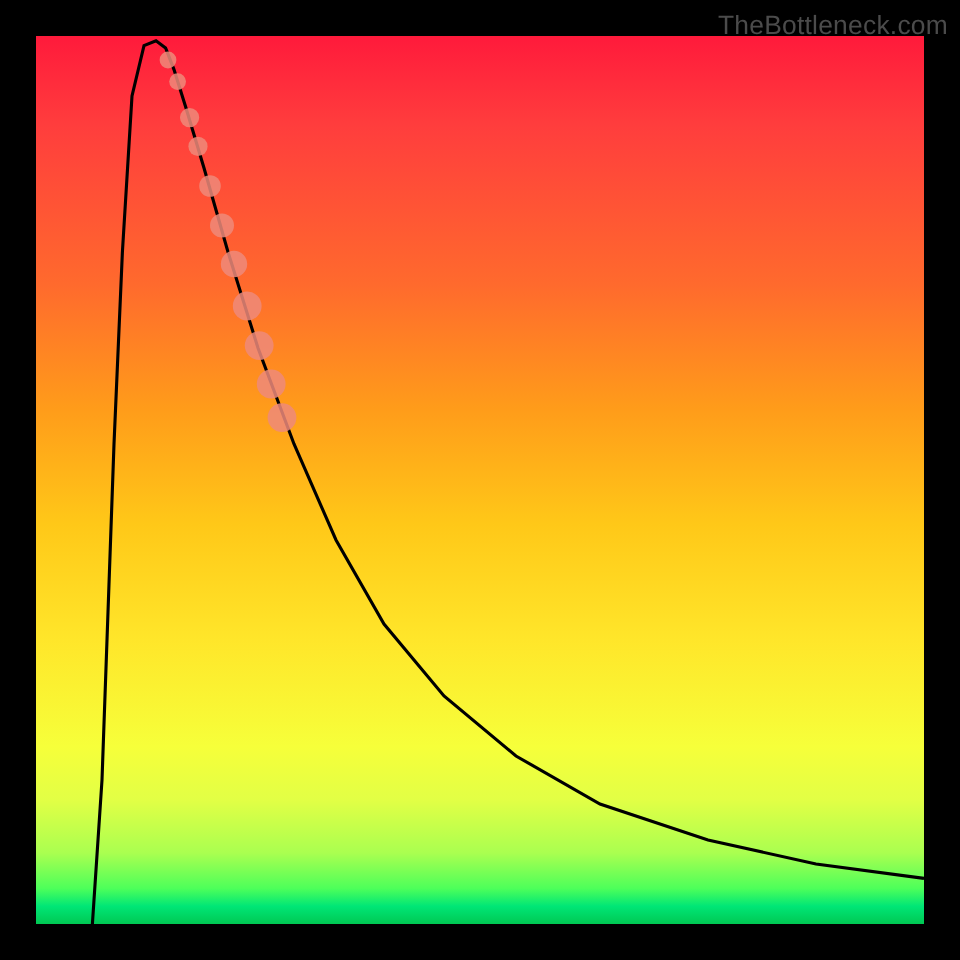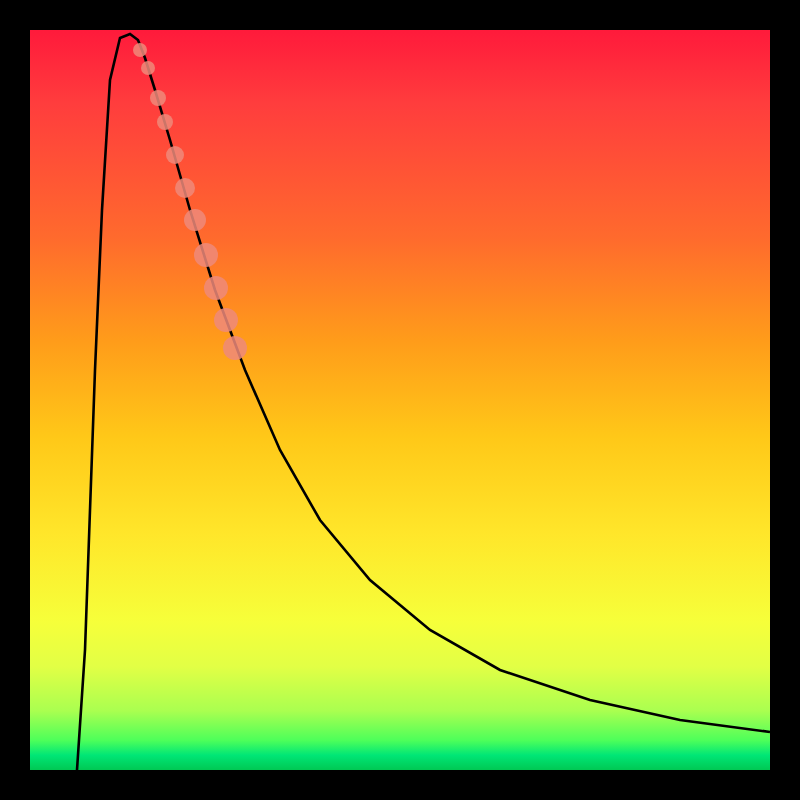--- a/index.html
+++ b/index.html
@@ -56,20 +56,21 @@
     top: 0;
     width: 740px;
     height: 740px;
     overflow: visible;
   }
 </style>
 </head>
 <body>
 
 <div class="frame">
+  <div class="watermark">TheBottleneck.com</div>
 
   <div class="plot">
     <svg class="curve" viewBox="0 0 740 740">
       <path id="curve-path" fill="none" stroke="#000" stroke-width="2.6" d="M47 740 L55 620 L60 480 L65 340 L72 180 L80 50 L90 8 L100 4 L108 10 L115 28 L125 60 L140 110 L160 180 L185 260 L215 340 L250 420 L290 490 L340 550 L400 600 L470 640 L560 670 L650 690 L740 702"></path>
       <g id="markers-group">
           <circle cx="110" cy="20" r="7" fill="#ef8a7a" stroke="#d86f60" stroke-width="0" opacity="0.85"></circle>
           <circle cx="118" cy="38" r="7" fill="#ef8a7a" stroke="#d86f60" stroke-width="0" opacity="0.85"></circle>
           <circle cx="128" cy="68" r="8" fill="#ef8a7a" stroke="#d86f60" stroke-width="0" opacity="0.85"></circle>
           <circle cx="135" cy="92" r="8" fill="#ef8a7a" stroke="#d86f60" stroke-width="0" opacity="0.85"></circle>
           <circle cx="145" cy="125" r="9" fill="#ef8a7a" stroke="#d86f60" stroke-width="0" opacity="0.85"></circle>

